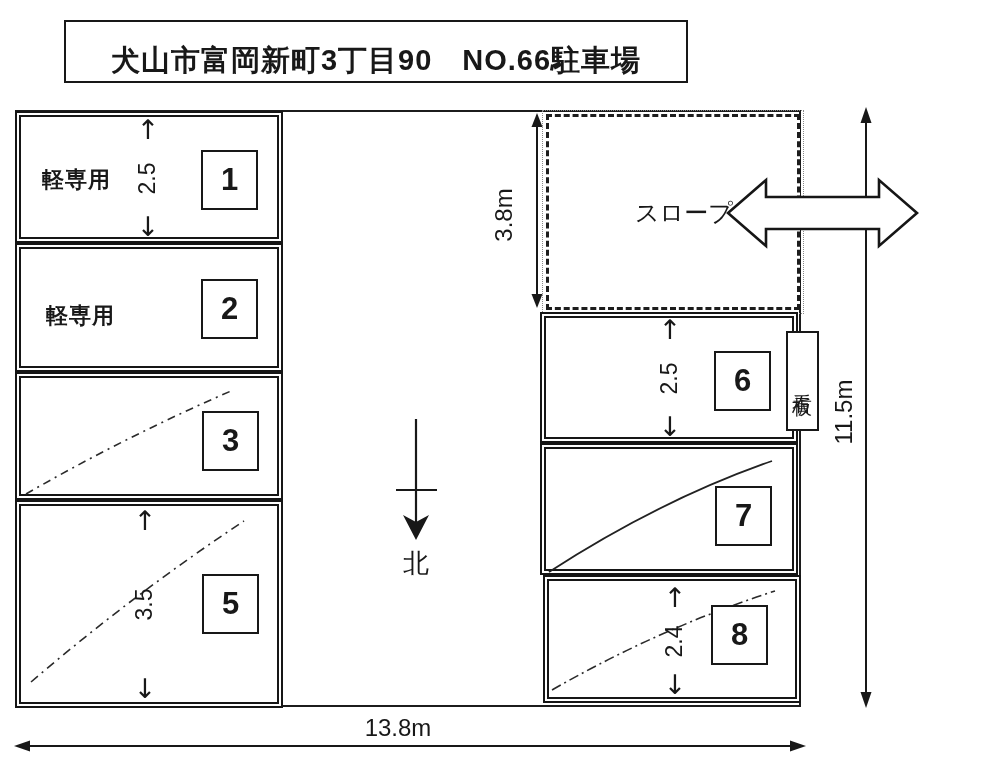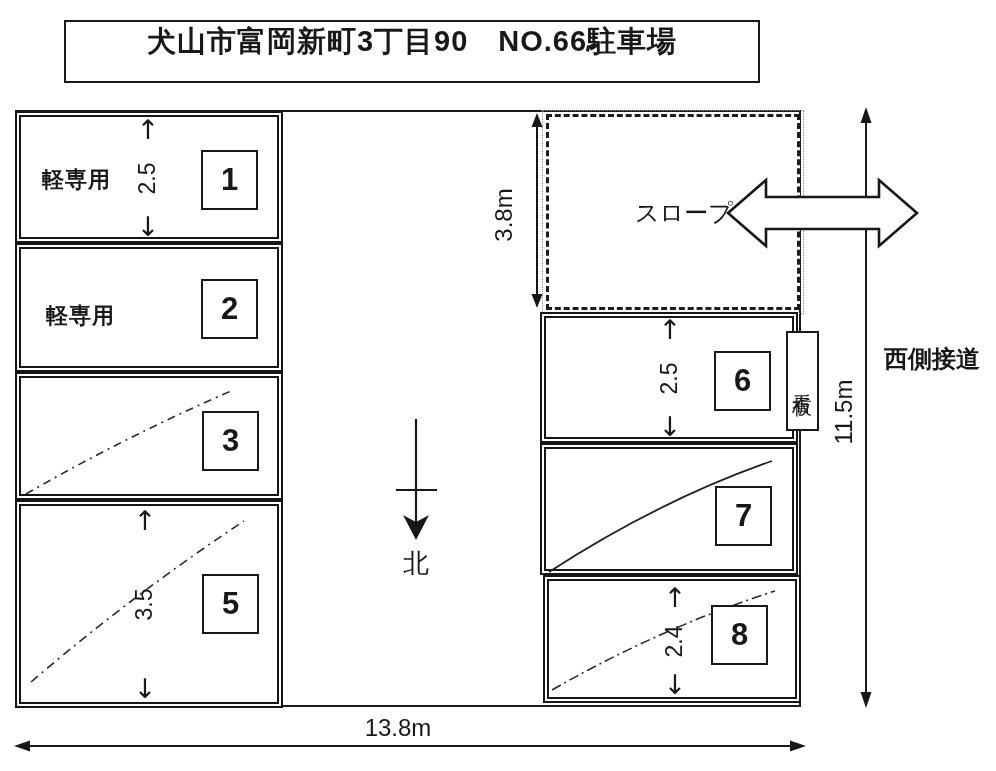--- a/index.html
+++ b/index.html
@@ -1,21 +1,21 @@
 <!DOCTYPE html>
 <html><head>
 <meta charset="utf-8">
 <style>
   html,body{margin:0;padding:0;background:#fff;}
   .canvas{position:relative;width:996px;height:771px;background:#ffffff;overflow:hidden;
           font-family:"Liberation Sans",sans-serif;color:#181818;}
 
   
-  .title-box{position:absolute;left:64px;top:20px;width:696px;height:63px;
-             border:2px solid #181818;display:flex;align-items:flex-start;justify-content:center;
+  .title-box{position:absolute;left:64px;top:20px;width:624px;height:63px;
+             border:2px solid #181818;display:flex;align-items:flex-end;justify-content:center;
              box-sizing:border-box;background:#fff;}
   .title-box .t{font-size:29px;font-weight:bold;letter-spacing:1px;white-space:nowrap;}
 
   
   .lot-outline{position:absolute;left:15px;top:110px;width:786px;height:597px;
                border:2px solid #1c1c1c;box-sizing:border-box;background:#fff;}
 
   
   .stall{position:absolute;border:6px double #161616;background:#fff;box-sizing:border-box;}
   .slope-area{position:absolute;left:546px;top:114px;width:254px;height:196px;
@@ -125,21 +125,20 @@
     <span class="arr">↑</span>
     <span class="num">2.4</span>
     <span class="arr">↓</span>
   </div>
 
   <div class="kanban">
     <span>看板</span>
   </div>
 
   <div class="slope-label">スロープ</div>
-  <div class="road-label">西側接道</div>
   <div class="north-label">北</div>
   <div class="w-label">13.8m</div>
 
   <div class="vlabel" style="left:484px;top:160px;width:40px;height:110px;">
     <span>3.8m</span>
   </div>
   <div class="vlabel" style="left:824px;top:352px;width:40px;height:120px;">
     <span>11.5m</span>
   </div>
 

